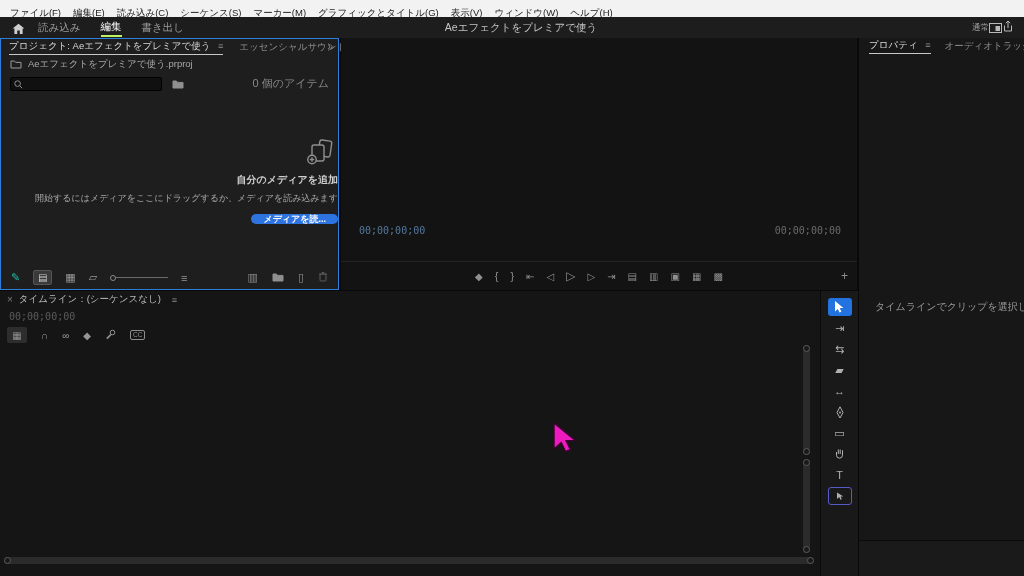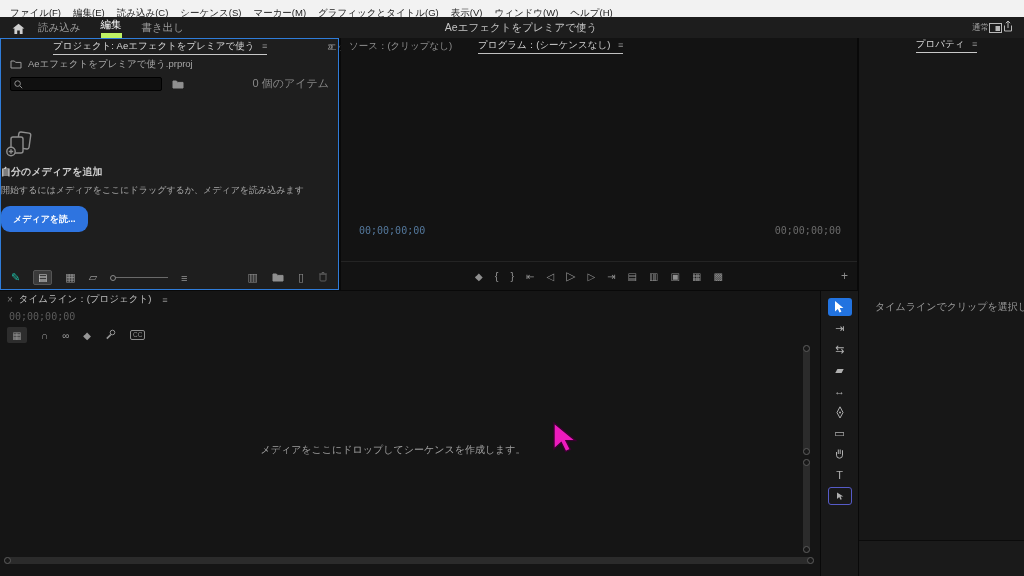--- a/index.html
+++ b/index.html
@@ -12,51 +12,51 @@
   
   .menubar{position:absolute;left:0;top:0;width:1024px;height:25px;background:#f2f2f2;
            display:flex;align-items:center;padding-left:4px;}
   .menubar span{font-size:9.5px;color:#1c1c1c;padding:0 6px;line-height:17px;cursor:default;}
 
   
   .header{position:absolute;left:0;top:17px;width:1024px;height:21px;background:#1d1d1d;}
   .home-btn{position:absolute;left:12px;top:4px;}
   .ws-tabs{position:absolute;left:38px;top:0;height:21px;display:flex;gap:20px;align-items:center;}
   .ws-tab{font-size:10.5px;color:#9a9a9a;line-height:17px;}
-  .ws-tab.active{color:#ffffff;border-bottom:6px solid #bef264;}
+  .ws-tab.active{color:#ffffff;border-bottom:2px solid #bef264;}
   .hdr-title{position:absolute;left:0;right:0;top:0;height:21px;text-align:center;
              font-size:10.5px;color:#c4c4c4;line-height:21px;pointer-events:none;margin-left:18px;}
   .hdr-right{position:absolute;right:10px;top:0;height:21px;display:flex;align-items:center;}
   .hdr-ws-label{font-size:8.5px;color:#9a9a9a;}
 
   
   .ptab-menu{color:#8f8f8f;font-size:9px;margin-left:5px;}
   .tabrow{display:flex;align-items:center;height:17px;}
 
   
   .project{position:absolute;left:0;top:38px;width:339px;height:252px;background:#1e1e1e;
            border:1px solid #2f7cd9;display:flex;flex-direction:column;}
   .prj-tabs{padding-left:8px;gap:16px;position:relative;}
-  .prj-tab{font-size:9.5px;color:#8f8f8f;white-space:nowrap;margin-left:44px;}
+  .prj-tab{font-size:9.5px;color:#8f8f8f;white-space:nowrap;}
   .prj-tab.active{color:#d8d8d8;border-bottom:1px solid #c8c8c8;padding-bottom:1px;}
   .prj-overflow{position:absolute;right:5px;top:2px;color:#8f8f8f;font-size:10px;}
   .prj-crumb{display:flex;align-items:center;height:16px;padding-left:9px;gap:6px;
              font-size:9.5px;color:#a8a8a8;white-space:nowrap;}
   .prj-search{display:flex;align-items:center;height:23px;padding:0 9px;gap:10px;}
   .search-box{position:relative;width:152px;height:14px;background:#101010;border:1px solid #000;
               border-radius:2px;}
   .search-box svg{position:absolute;left:3px;top:2px;}
   .search-box input{position:absolute;left:14px;top:0;width:132px;height:12px;border:0;background:transparent;
                     color:#ccc;font-size:9px;outline:none;}
   .prj-count{margin-left:auto;font-size:11px;color:#8a8a8a;}
-  .prj-empty{flex:1;display:flex;flex-direction:column;align-items:flex-start;justify-content:center;gap:5px;}
+  .prj-empty{flex:1;display:flex;flex-direction:column;align-items:flex-end;justify-content:center;gap:5px;}
   .empty-title{font-size:10px;font-weight:bold;color:#cfcfcf;}
   .empty-sub{font-size:9px;color:#a8a8a8;}
   .import-btn{margin-top:4px;background:#2e74e0;color:#fff;font-size:9px;font-weight:bold;
-              border:0;border-radius:9px;padding:8px 12px;line-height:10px;}
+              border:0;border-radius:9px;padding:0 12px;line-height:10px;}
   .prj-toolbar{display:flex;align-items:center;height:23px;padding:0 10px;gap:13px;
                font-size:11px;color:#969696;}
   .pencil{color:#1fb8a0;font-size:11px;}
   .view-sel{width:19px;height:15px;background:#3a3a3a;border:1px solid #555;border-radius:2px;
             display:flex;align-items:center;justify-content:center;font-size:10px;color:#cfcfcf;}
   .zoom-slider{display:flex;align-items:center;gap:0;}
   .zoom-knob{width:6px;height:6px;border:1px solid #8a8a8a;border-radius:50%;}
   .zoom-line{width:52px;height:1px;background:#6a6a6a;}
   .prj-right{margin-left:auto;display:flex;align-items:center;gap:14px;font-size:11px;color:#8f8f8f;}
   .dim{color:#5c5c5c;}
@@ -101,21 +101,21 @@
   
   .tools{position:absolute;left:821px;top:291px;width:37px;height:285px;background:#191919;
          display:flex;flex-direction:column;align-items:center;padding-top:7px;gap:3px;}
   .tool{width:24px;height:18px;display:flex;align-items:center;justify-content:center;
         font-size:11px;color:#b0b0b0;}
   .tool.selected{background:#2273e0;border-radius:3px;}
   .tool.boxed{border:1px solid #565bc8;border-radius:3px;}
 
   
   .props{position:absolute;left:859px;top:38px;width:165px;height:538px;background:#171717;}
-  .pp-tabs{padding-left:10px;gap:14px;white-space:nowrap;overflow:hidden;flex-direction:column;}
+  .pp-tabs{padding-left:10px;gap:14px;white-space:nowrap;overflow:hidden;}
   .pp-tab{font-size:9.5px;color:#8f8f8f;white-space:nowrap;}
   .pp-tab.active{color:#d8d8d8;border-bottom:1px solid #c8c8c8;padding-bottom:1px;}
   .pp-msg{position:absolute;left:16px;right:0;top:262px;font-size:10px;color:#9a9a9a;
           white-space:nowrap;overflow:hidden;}
   .pp-divider{position:absolute;left:0;right:0;top:502px;height:1px;background:#0b0b0b;}
   .pp-footer{position:absolute;left:0;right:0;top:503px;bottom:0;background:#1a1a1a;}
 
   .cursor{position:absolute;left:552px;top:421px;pointer-events:none;}
 </style>
 </head>
@@ -234,27 +234,20 @@
                 <rect x="2" y="3" width="6" height="7" rx="1"></rect>
                 <path d="M1 3 H9 M3.8 1.5 H6.2"></path>
               </g>
             </svg>
         </span>
       </span>
     </div>
   </div>
 
   <div class="monitor">
-    <div class="tabrow mon-tabs">
-      <span class="mon-tab">ソース：(クリップなし)</span>
-      <span class="mon-tab active">
-        <span>プログラム：(シーケンスなし)</span>
-        <span class="ptab-menu">≡</span>
-      </span>
-    </div>
     <div class="mon-viewer"></div>
     <div class="mon-tcrow mono">
       <span class="tc-current">00;00;00;00</span>
       <span class="tc-duration">00;00;00;00</span>
     </div>
     <div class="mon-scrub"></div>
     <div class="mon-transport">
       <span>◆</span>
       <span class="brace">{</span>
       <span class="brace">}</span>
@@ -268,40 +261,39 @@
       <span>▣</span>
       <span>▦</span>
       <span>▩</span>
       <span class="mon-plus">+</span>
     </div>
   </div>
 
   <div class="timeline">
     <div class="tabrow tl-tabs">
       <span class="tl-close">×</span>
-      <span class="tl-tab">タイムライン：(プロジェクト)</span>
+      <span class="tl-tab">タイムライン：(シーケンスなし)</span>
       <span class="ptab-menu">≡</span>
     </div>
     <div class="tl-tc mono">00;00;00;00</div>
     <div class="tl-toolbar">
       <span class="tl-tool-box">▦</span>
       <span>∩</span>
       <span>∞</span>
       <span>◆</span>
       <span>
         <svg width="11" height="11" viewBox="0 0 11 11">
             <g stroke="#969696" fill="none">
               <path d="M1.8 9.6 L5.8 5.6" stroke-width="1.6"></path>
               <circle cx="7.5" cy="3.5" r="2.3"></circle>
             </g>
           </svg>
       </span>
       <span class="cc-box">CC</span>
     </div>
-    <div class="tl-drop">メディアをここにドロップしてシーケンスを作成します。</div>
     <div class="vscroll v1">
       <span class="cap t"></span>
       <span class="cap b"></span>
     </div>
     <div class="vscroll v2">
       <span class="cap t"></span>
       <span class="cap b"></span>
     </div>
     <div class="hscroll">
       <span class="cap l"></span>

